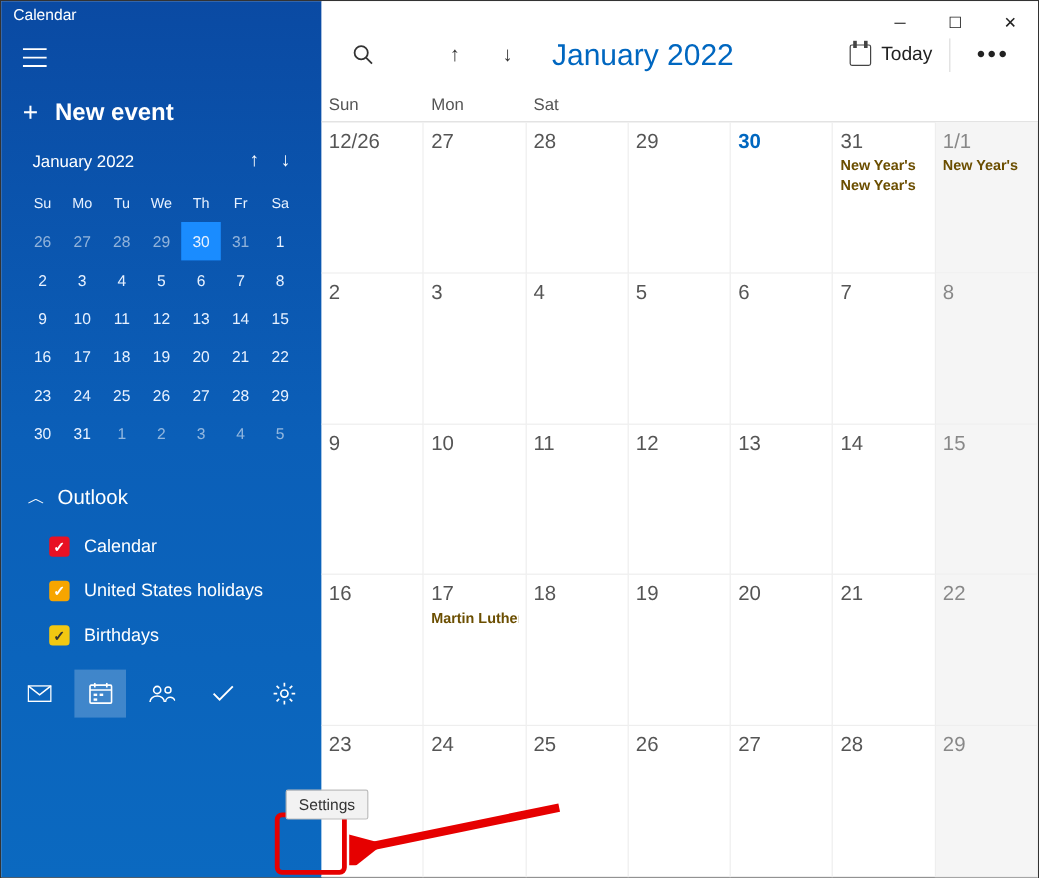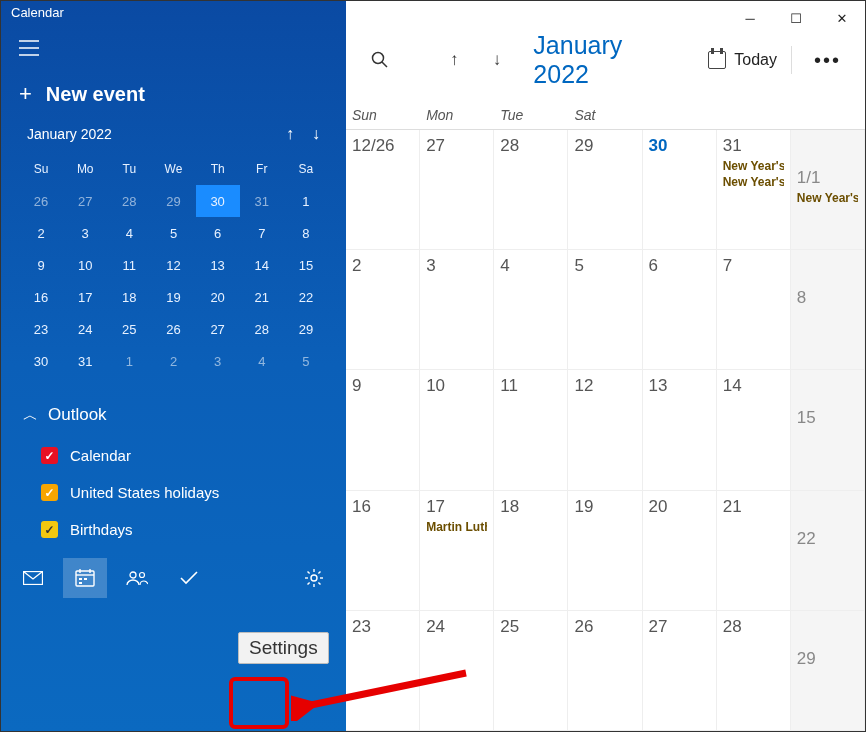--- a/index.html
+++ b/index.html
@@ -1,20 +1,20 @@
 <!DOCTYPE html>
 <html><head>
 <meta charset="utf-8">
 <style>
   * { box-sizing: border-box; margin: 0; padding: 0; }
   body { font-family: "Segoe UI", Arial, sans-serif; width: 866px; height: 732px; overflow: hidden; border: 1px solid #333; position: relative; background: #fff; }
   .app { display: flex; height: 100%; }
 
   
-  .sidebar { width: 345px; background: linear-gradient(180deg,#0a4aa3 0%,#0b5fb8 50%,#0b69c0 100%); color: #fff; display: flex; flex-direction: column; position: relative; }
+  .sidebar { width: 267px; background: linear-gradient(180deg,#0a4aa3 0%,#0b5fb8 50%,#0b69c0 100%); color: #fff; display: flex; flex-direction: column; position: relative; }
   .title-row { padding: 4px 10px 4px 10px; font-size: 13px; }
   .hamburger { padding: 16px 18px 10px 18px; font-size: 18px; }
   .new-event { display: flex; align-items: center; gap: 14px; padding: 10px 18px 18px 18px; font-size: 20px; font-weight: 600; }
   .plus-icon { font-size: 22px; font-weight: 400; }
   .mini-head { display:flex; align-items:center; justify-content:space-between; padding: 0 26px 6px 26px; font-size: 14px; }
   .mini-arrows { display:flex; gap:18px; }
   .mini-arrows span { font-size:16px; }
   table.mini { border-collapse: collapse; margin: 4px 18px 10px 18px; font-size: 13px; color:#e7f1ff; }
   table.mini th, table.mini td { width: 34px; height: 32px; text-align: center; font-weight: normal; }
   table.mini th { font-size:12px; color: #e7f1ff; text-align: center; }
@@ -43,35 +43,35 @@
   .tb-spacer { width:18px; }
   .month-title { color:#0067c0; font-size:25px; font-weight:400; margin-left:8px; }
   .tb-right { margin-left:auto; display:flex; align-items:center; gap:14px; }
   .today-btn { display:flex; align-items:center; gap:8px; font-size:16px; color:#222; border-left:1px solid #ddd; padding-left:16px; border:none; }
   .today-btn .cal-glyph { width:18px; height:18px; border:1.5px solid #444; border-radius:2px; position:relative; }
   .today-btn .cal-glyph:before { content:""; position:absolute; top:-4px; left:2px; width:3px; height:6px; background:#444; }
   .today-btn .cal-glyph:after { content:""; position:absolute; top:-4px; right:2px; width:3px; height:6px; background:#444; }
   .ellipsis { font-size:20px; letter-spacing:2px; padding:0 8px; }
 
   
-  .grid-head { display:grid; grid-template-columns: repeat(7, 1fr); border-bottom:1px solid #ddd;font-style:italic; }
+  .grid-head { display:grid; grid-template-columns: repeat(7, 1fr); border-bottom:1px solid #ddd; }
   .grid-head div { font-size:14px; color:#555; padding:6px 6px 6px 6px; }
   .grid-head div.today-col { border-bottom:3px solid #0067c0; color:#0067c0; font-weight:600; }
 
   
   .grid-body { flex:1; display:grid; grid-template-columns: repeat(7, 1fr); grid-auto-rows: 1fr; }
   .cell { border-right:1px solid #eee; border-bottom:1px solid #eee; padding:6px 6px; font-size:15px; color:#666; overflow:hidden; }
   .cell .dn { font-size:17px; color:#555; margin-bottom:3px; }
   .cell.today .dn { color:#0067c0; font-weight:700; }
   .evt { font-size:12px; font-weight:600; color:#6b4e00; white-space:nowrap; overflow:hidden; text-overflow:clip; margin-top:2px; }
   .cell.sat { background:#f5f5f5; }
-  .cell.sat .dn { color:#888;margin-top:32px; }
-
-  
-  .tooltip { position:absolute; left:237px; bottom:67px; background:#f2f2f2; border:1px solid #bdbdbd; padding:4px 10px; font-size:19px; color:#333; border-radius:2px; z-index:50; }
+  .cell.sat .dn { color:#888; }
+
+  
+  .tooltip { position:absolute; left:237px; bottom:48px; background:#f2f2f2; border:1px solid #bdbdbd; padding:4px 10px; font-size:13px; color:#333; border-radius:2px; z-index:50; }
 
   
   .hl { position:absolute; left:228px; bottom:2px; width:60px; height:52px; border:4px solid #e60000; border-radius:6px; z-index:40; pointer-events:none; }
   svg.arrow { position:absolute; left:290px; bottom:10px; width:190px; height:60px; z-index:45; pointer-events:none; }
 </style>
 </head>
 <body>
 
 <div class="app">
 
@@ -261,21 +261,20 @@
           <span>Today</span>
         </div>
         <div style="width:1px;height:28px;background:#ddd;"></div>
         <div class="ellipsis">•••</div>
       </div>
     </div>
 
     <div class="grid-head" id="grid-head">
         <div>Sun</div>
         <div>Mon</div>
-        <div>Tue</div>
         <div>Sat</div>
       </div>
     <div class="grid-body" id="grid-body">
         <div class="cell">
           <div class="dn">12/26</div>
         </div>
         <div class="cell">
           <div class="dn">27</div>
         </div>
         <div class="cell">

